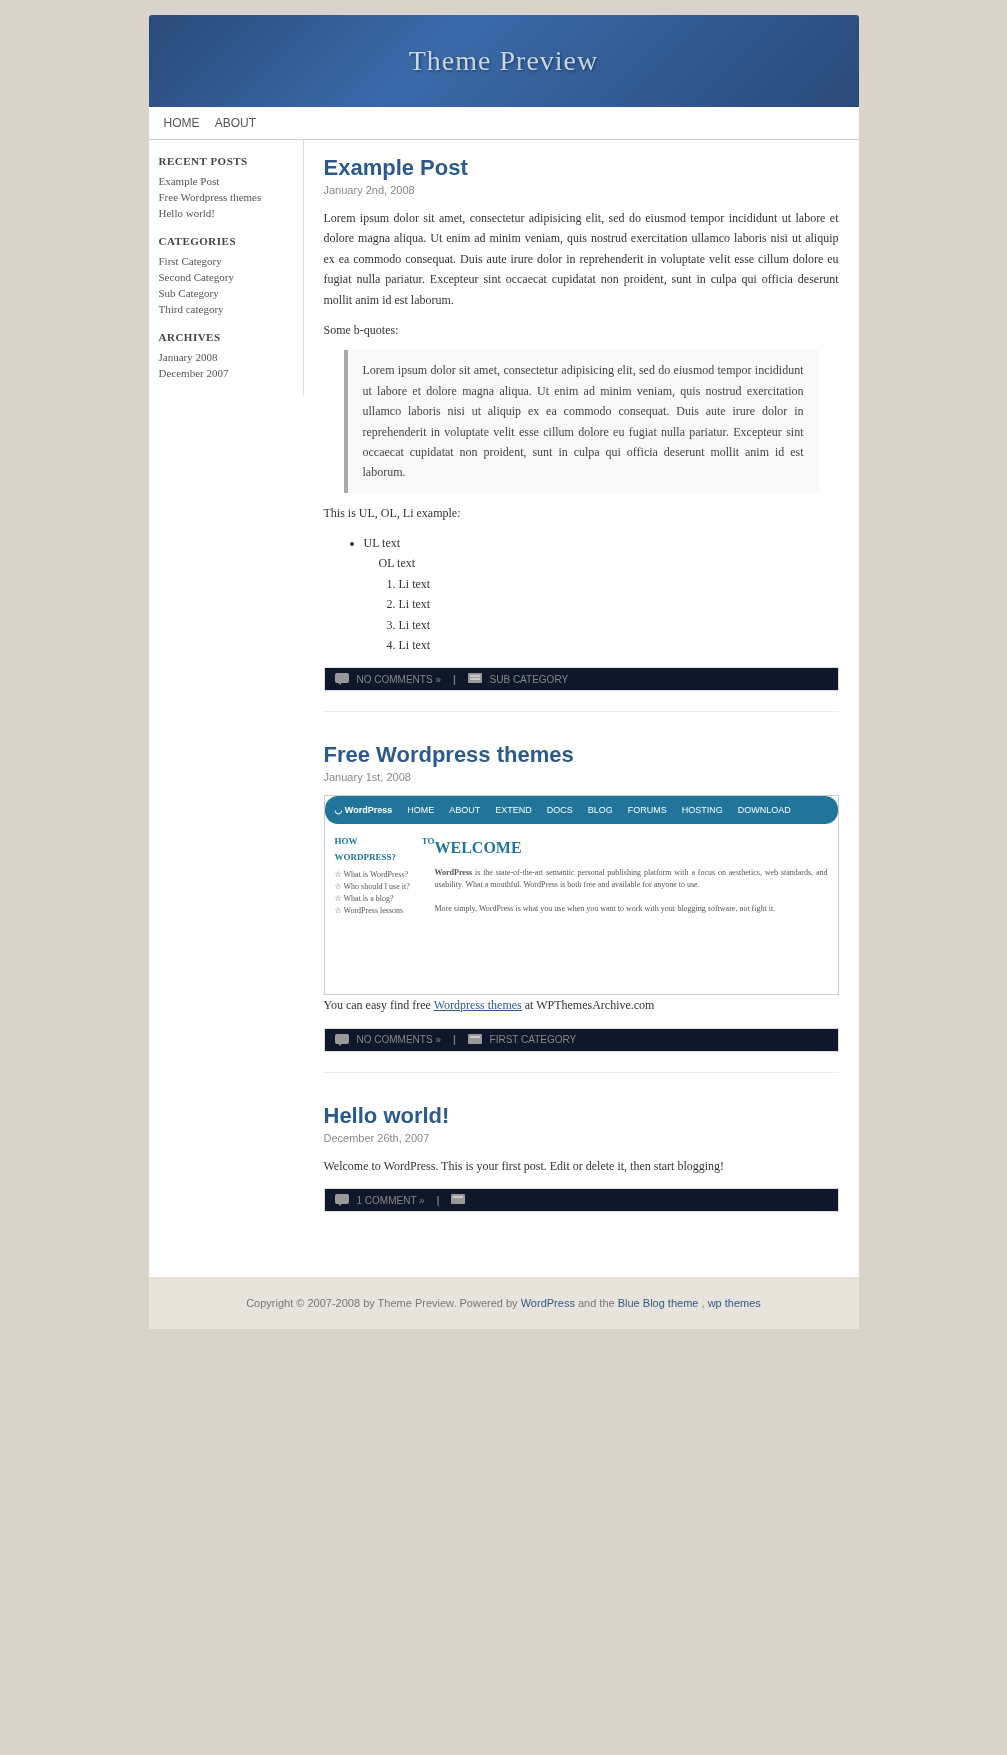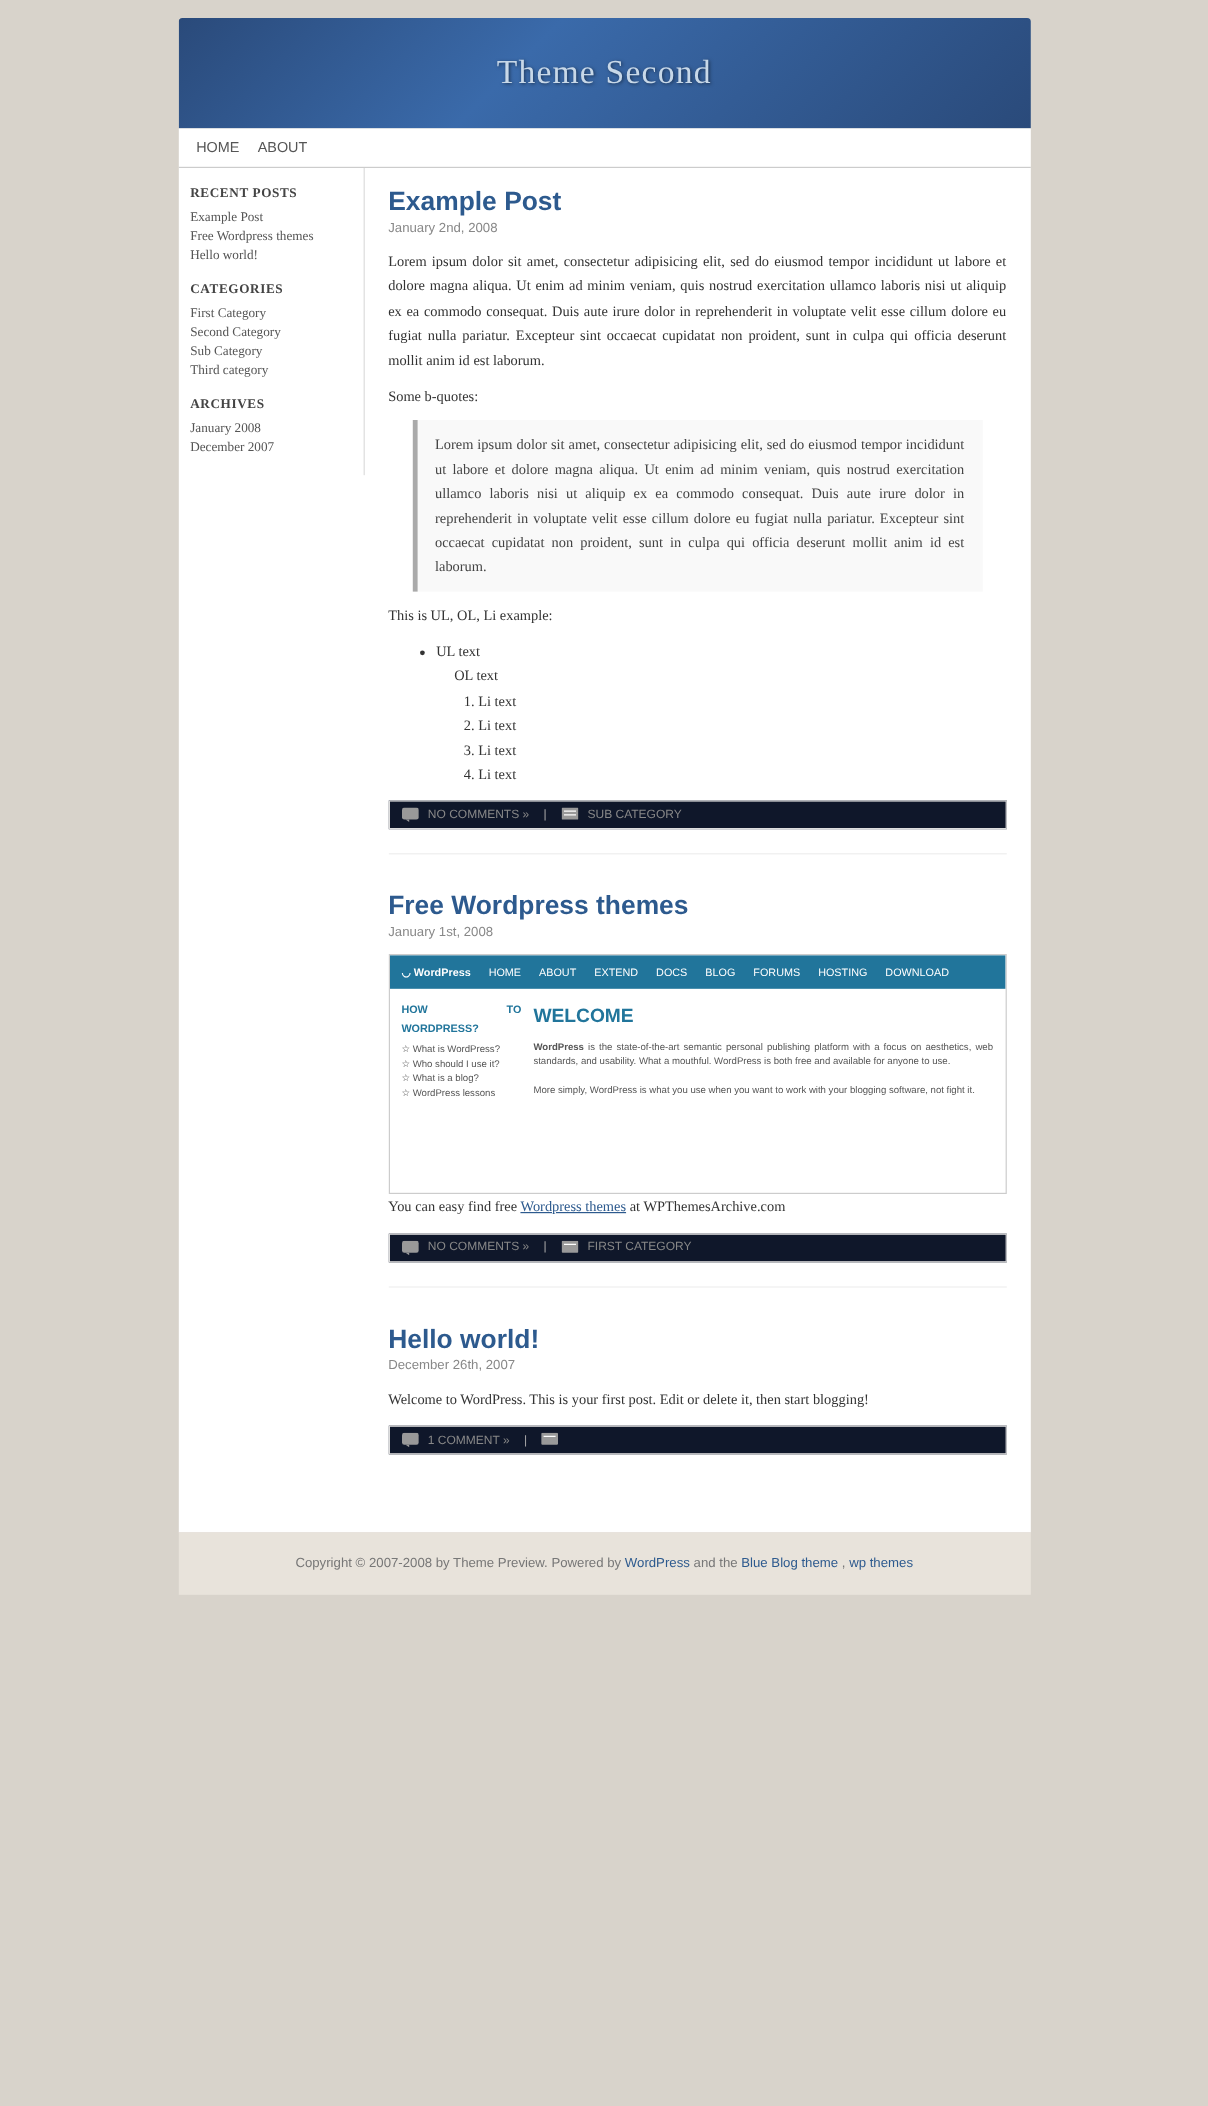--- a/index.html
+++ b/index.html
@@ -145,37 +145,37 @@
       position: relative;
       overflow: hidden;
     }
     .wp-header-bar {
       height: 28px;
       background: #21759b;
       display: flex;
       align-items: center;
       padding: 0 10px;
       gap: 15px;
+      border-radius: 13px;
     }
     .wp-header-bar span {
       color: #fff;
       font-size: 9px;
       font-family: Arial, sans-serif;
     }
     .wp-logo-small {
       color: #fff;
       font-size: 14px;
       font-weight: bold;
       font-family: Georgia, serif;
     }
     .wp-content-area {
       display: flex;
       padding: 10px;
-      gap: 10px;
-      font-family: Liberation Sans, sans-serif;
+      font-family: Liberation Serif, serif;
       font-size: 9px;
     }
     .wp-sidebar-mock {
       width: 100px;
       color: #333;
     }
     .wp-main-mock {
       flex: 1;
     }
     .wp-welcome {
@@ -205,21 +205,21 @@
     .divider-pipe { margin: 0 4px; color: #aaa; }
     .ul-text { margin-left: 15px; list-style: disc; }
     .ol-text { margin-left: 30px; list-style: decimal; }
   </style>
 </head>
 <body>
 
 <div id="wrapper">
 
   <div id="header">
-    <h1>Theme Second</h1>
+    <h1>Theme Preview</h1>
   </div>
 
   <div id="nav">
     <a href="#">HOME</a>
     <a href="#">ABOUT</a>
   </div>
 
   <div id="content-wrapper">
 
     <div id="sidebar">

